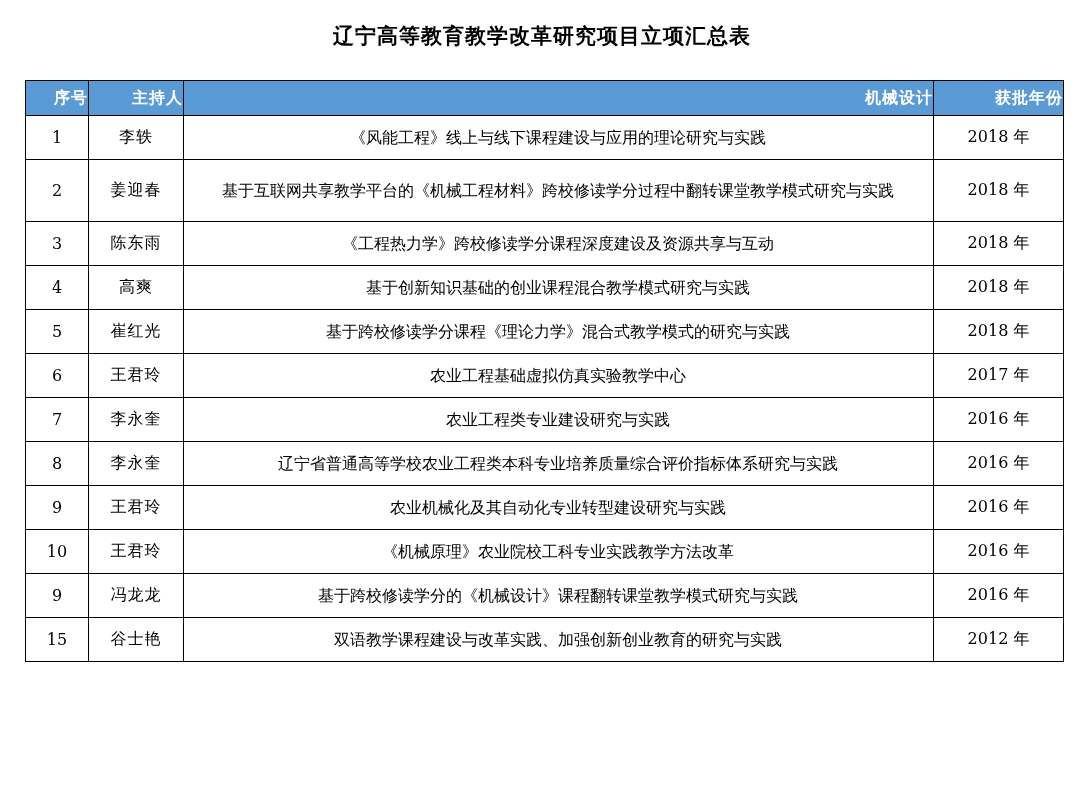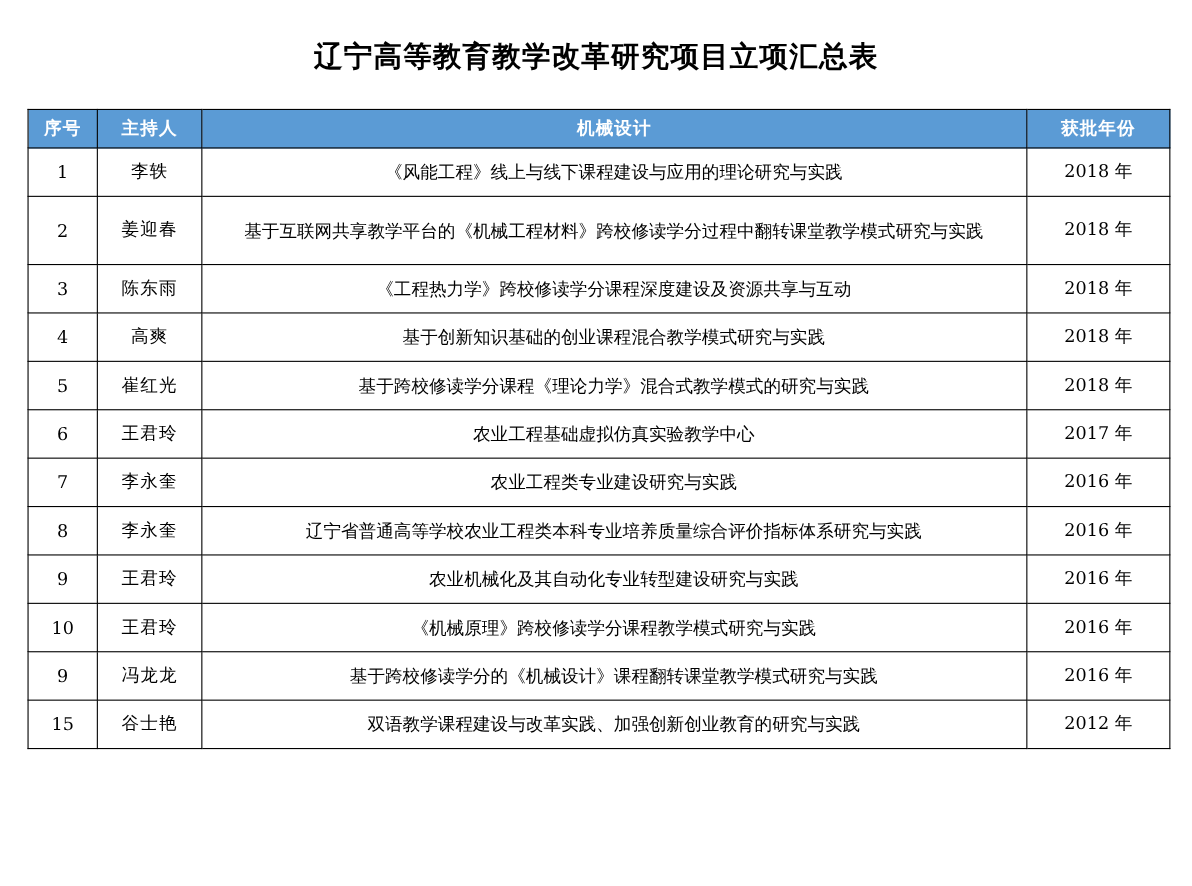--- a/index.html
+++ b/index.html
@@ -9,25 +9,25 @@
     font-family: "DejaVu Serif", serif;
     color: #000000;
   }
   .page {
     width: 1084px;
     height: 805px;
     background: #ffffff;
     overflow: hidden;
   }
   .doc-title {
-    margin-top: 34px;
+    margin-top: 22px;
     text-align: center;
     font-family: "DejaVu Sans", sans-serif;
     font-weight: bold;
-    font-size: 26px;
+    font-size: 21px;
     letter-spacing: 1px;
     color: #000000;
   }
   table.summary {
     margin: 30px 21px 0 25px;
     width: 1038px;
     border-collapse: collapse;
     table-layout: fixed;
   }
   table.summary col.c-no   { width: 63px; }
@@ -38,21 +38,21 @@
     border: 1.5px solid #000000;
     font-size: 16px;
     vertical-align: middle;
   }
   table.summary thead th {
     background: #5B9BD5;
     color: #ffffff;
     font-family: "DejaVu Sans", sans-serif;
     font-weight: bold;
     height: 35px;
-    text-align: center;
+    text-align: right;
     letter-spacing: 1px;
   }
   table.summary tbody tr { height: 44px; }
   table.summary tbody tr.tall { height: 62px; }
   td.cell-no, td.cell-name, td.cell-year {
     text-align: center;
     font-family: "DejaVu Serif", serif;
   }
   td.cell-name { letter-spacing: 1px; }
   td.cell-proj {
@@ -135,21 +135,21 @@
       </tr>
       <tr>
         <td class="cell-no">9</td>
         <td class="cell-name">王君玲</td>
         <td class="cell-proj">农业机械化及其自动化专业转型建设研究与实践</td>
         <td class="cell-year">2016 年</td>
       </tr>
       <tr>
         <td class="cell-no">10</td>
         <td class="cell-name">王君玲</td>
-        <td class="cell-proj">《机械原理》跨校修读学分课程教学模式研究与实践</td>
+        <td class="cell-proj">《机械原理》农业院校工科专业实践教学方法改革</td>
         <td class="cell-year">2016 年</td>
       </tr>
       <tr>
         <td class="cell-no">9</td>
         <td class="cell-name">冯龙龙</td>
         <td class="cell-proj">基于跨校修读学分的《机械设计》课程翻转课堂教学模式研究与实践</td>
         <td class="cell-year">2016 年</td>
       </tr>
       <tr>
         <td class="cell-no">15</td>

